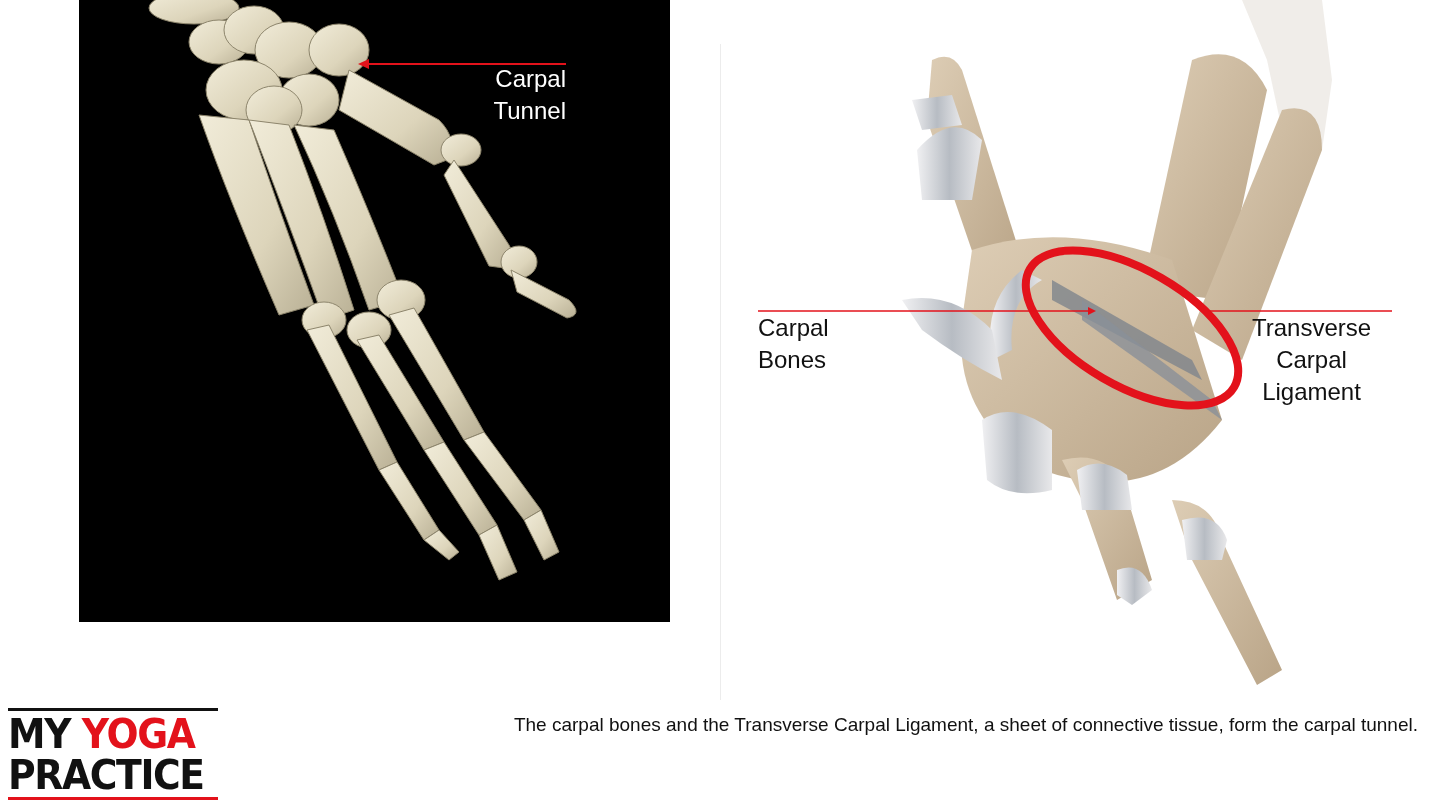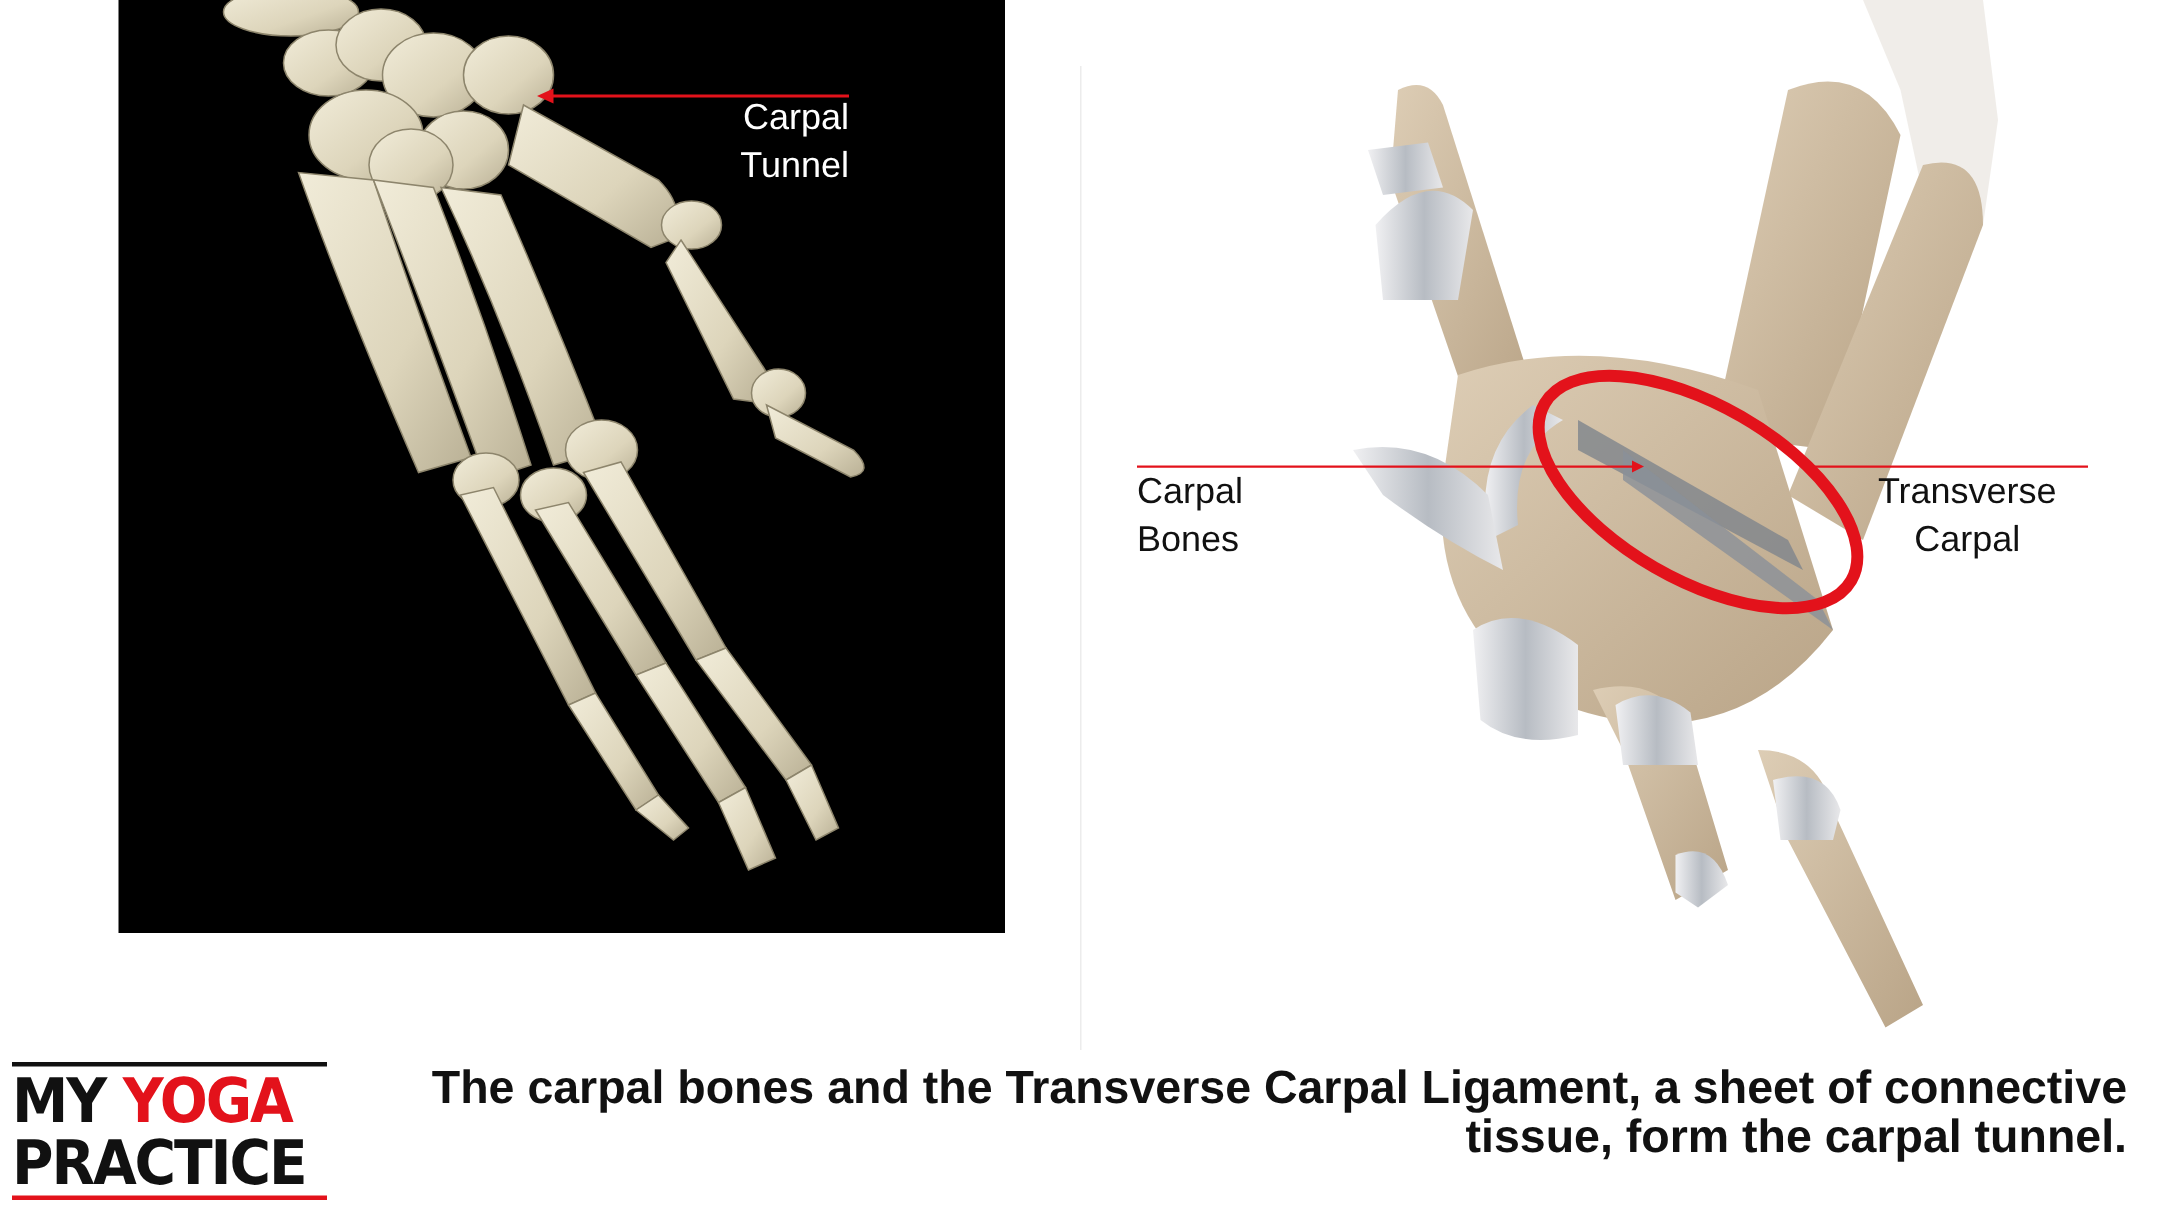--- a/index.html
+++ b/index.html
@@ -69,25 +69,25 @@
       transform-origin: left center;
     }
     .logo-line-1 { top: 5px; }
     .logo-line-2 { top: 46px; }
     .logo-my { color: #111111; }
     .logo-yoga { color: #e3121b; }
     .logo-practice { color: #111111; }
 
     #caption {
       left: 258px; top: 708px; width: 1160px;
-      font-size: 31px;
+      font-size: 19px;
       line-height: 33px;
       color: #111111;
       text-align: right;
-      font-weight: 700;
+      font-weight: 400;
     }
   </style>
 </head>
 <body>
 
 <div id="left-panel" class="abs">
   <svg width="591" height="622" viewBox="0 0 591 622">
     <defs>
       <linearGradient id="boneG" x1="0" y1="0" x2="1" y2="1">
         <stop offset="0" stop-color="#f1ecd9"></stop>
@@ -187,20 +187,21 @@
 </div>
 
 <div class="abs label-black" style="left:758px; top:312px;">
   <div>Carpal</div>
   <div>Bones</div>
 </div>
 
 <div class="abs label-black" style="left:1230px; top:312px; width:163px; text-align:center;">
   <div>Transverse</div>
   <div>Carpal</div>
+  <div>Ligament</div>
 </div>
 
 <div id="logo" class="abs">
   <div class="logo-bar-top"></div>
   <div class="logo-line logo-line-1">
     <span class="logo-my">MY</span>
     <span class="logo-yoga">YOGA</span>
   </div>
   <div class="logo-line logo-line-2">
     <span class="logo-practice">PRACTICE</span>

